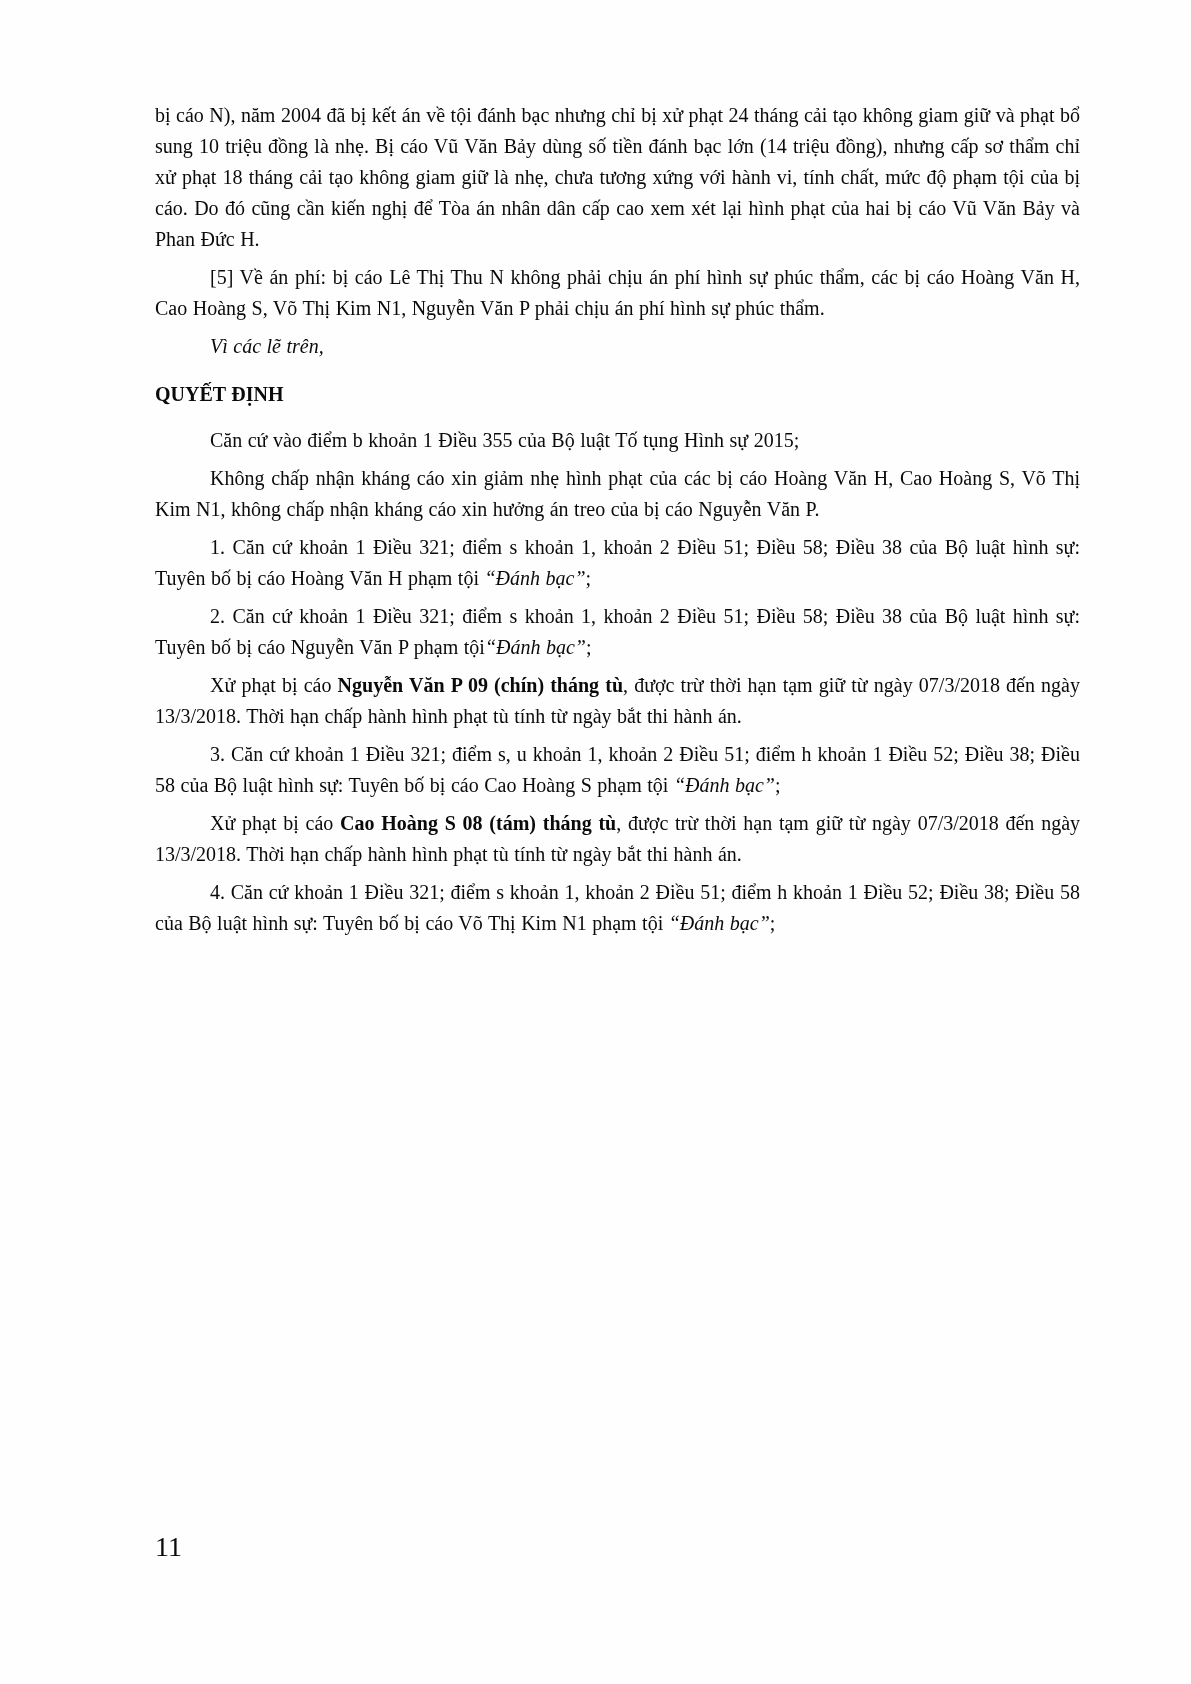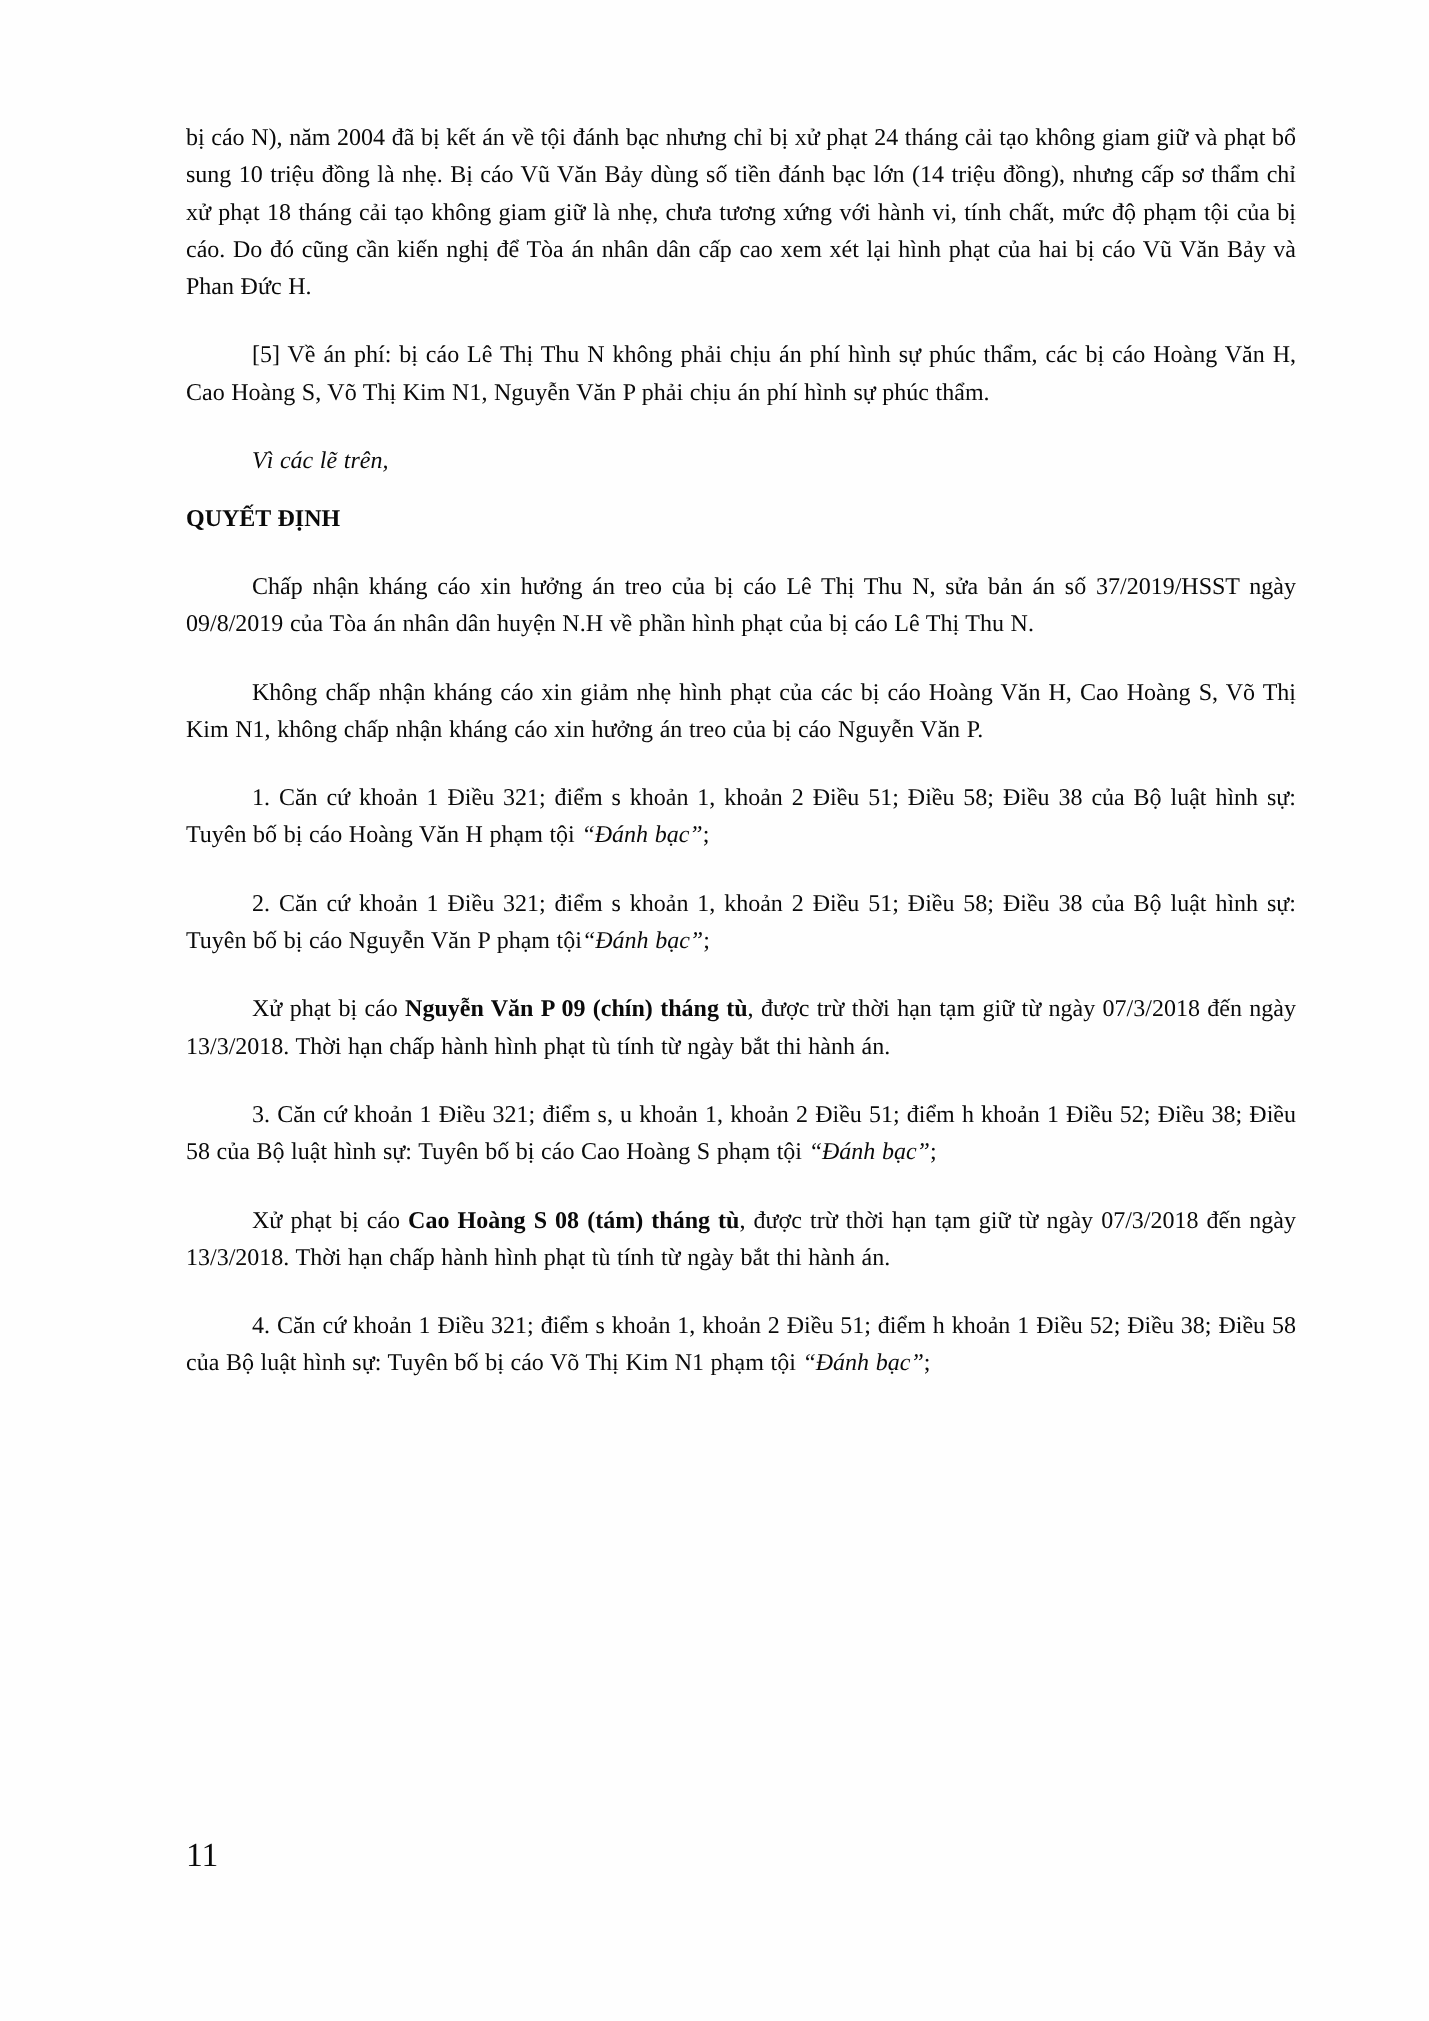--- a/index.html
+++ b/index.html
@@ -23,21 +23,21 @@
     top: 100px;
     width: 925px;
   }
   .para {
     margin: 0;
     font-size: 20px;
     line-height: 31px;
     text-align: justify;
     word-spacing: 0.5px;
   }
-  .para + .para { margin-top: 26px; }
+  .para + .para { margin-top: 7px; }
   .indent { text-indent: 55px; }
   .note { font-style: italic; }
   .para.heading {
     text-align: left;
     font-weight: 700;
     text-indent: 0;
     margin-top: 17px;
     margin-bottom: 15px;
   }
   .bold { font-weight: 700; }
@@ -54,21 +54,21 @@
 </style>
 </head>
 <body>
 
 <div class="page">
   <div class="content">
       <p class="para"><span>bị cáo N), năm 2004 đã bị kết án về tội đánh bạc nhưng chỉ bị xử phạt 24 tháng cải tạo không giam giữ và phạt bổ sung 10 triệu đồng là nhẹ. Bị cáo Vũ Văn Bảy dùng số tiền đánh bạc lớn (14 triệu đồng), nhưng cấp sơ thẩm chỉ xử phạt 18 tháng cải tạo không giam giữ là nhẹ, chưa tương xứng với hành vi, tính chất, mức độ phạm tội của bị cáo. Do đó cũng cần kiến nghị để Tòa án nhân dân cấp cao xem xét lại hình phạt của hai bị cáo Vũ Văn Bảy và Phan Đức H.</span></p>
       <p class="para indent"><span>[5] Về án phí: bị cáo Lê Thị Thu N không phải chịu án phí hình sự phúc thẩm, các bị cáo Hoàng Văn H, Cao Hoàng S, Võ Thị Kim N1, Nguyễn Văn P phải chịu án phí hình sự phúc thẩm.</span></p>
       <p class="para note indent"><span>Vì các lẽ trên,</span></p>
       <p class="para heading"><span>QUYẾT ĐỊNH</span></p>
-      <p class="para indent"><span>Chấp nhận kháng cáo xin hưởng án treo của bị cáo Lê Thị Thu N, sửa bản án số 37/2019/HSST ngày 09/8/2019 của Tòa án nhân dân huyện N.H về phần hình phạt của bị cáo Lê Thị Thu N.</span></p>
+      <p class="para indent"><span>Căn cứ vào điểm b khoản 1 Điều 355 của Bộ luật Tố tụng Hình sự 2015;</span></p>
       <p class="para indent"><span>Không chấp nhận kháng cáo xin giảm nhẹ hình phạt của các bị cáo Hoàng Văn H, Cao Hoàng S, Võ Thị Kim N1, không chấp nhận kháng cáo xin hưởng án treo của bị cáo Nguyễn Văn P.</span></p>
       <p class="para indent"><span>1. Căn cứ  khoản 1 Điều 321; điểm s khoản 1, khoản 2 Điều 51; Điều 58; Điều 38 của Bộ luật hình sự: Tuyên bố bị cáo Hoàng Văn H phạm tội </span><span class="italic">“Đánh bạc”</span><span>;</span></p>
       <p class="para indent"><span>2. Căn cứ  khoản 1 Điều 321; điểm s khoản 1, khoản 2 Điều 51; Điều 58; Điều 38 của Bộ luật hình sự: Tuyên bố bị cáo Nguyễn Văn P phạm tội</span><span class="italic">“Đánh bạc”</span><span>;</span></p>
       <p class="para indent"><span>Xử phạt bị cáo </span><span class="bold">Nguyễn Văn P 09 (chín) tháng tù</span><span>, được trừ thời hạn tạm giữ từ ngày 07/3/2018 đến ngày 13/3/2018. Thời hạn chấp hành hình phạt tù tính từ ngày bắt thi hành án.</span></p>
       <p class="para indent"><span>3.  Căn cứ khoản 1 Điều 321; điểm s, u khoản 1, khoản 2 Điều 51; điểm h khoản 1 Điều 52; Điều 38; Điều 58 của Bộ luật hình sự: Tuyên bố bị cáo Cao Hoàng S phạm tội </span><span class="italic">“Đánh bạc”</span><span>;</span></p>
       <p class="para indent"><span>Xử phạt bị cáo </span><span class="bold">Cao Hoàng S 08 (tám) tháng tù</span><span>, được trừ thời hạn tạm giữ từ ngày 07/3/2018 đến ngày 13/3/2018. Thời hạn chấp hành hình phạt tù tính từ ngày bắt thi hành án.</span></p>
       <p class="para indent"><span>4. Căn cứ khoản 1 Điều 321; điểm s khoản 1, khoản 2 Điều 51; điểm h khoản 1 Điều 52; Điều 38; Điều 58 của Bộ luật hình sự: Tuyên bố bị cáo Võ Thị Kim N1 phạm tội </span><span class="italic">“Đánh bạc”</span><span>;</span></p>
     </div>
   <div class="footer">11</div>
 </div>

